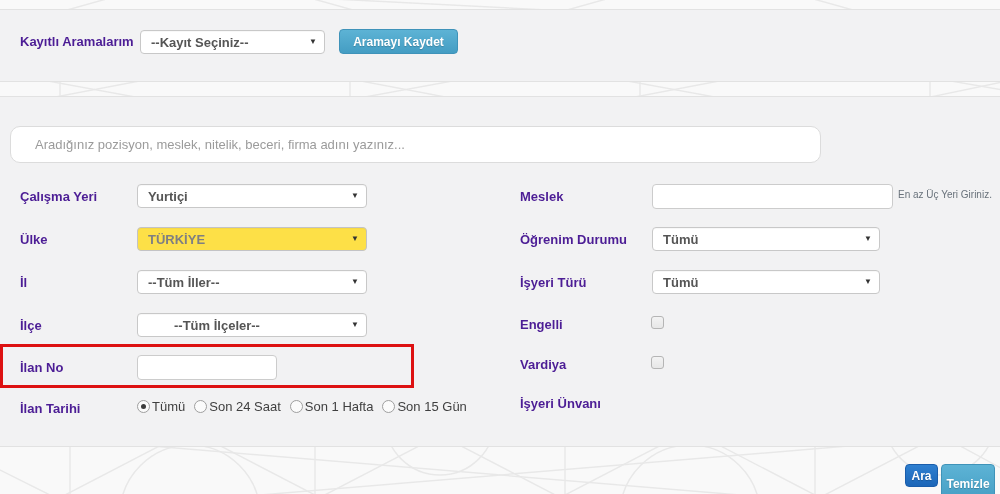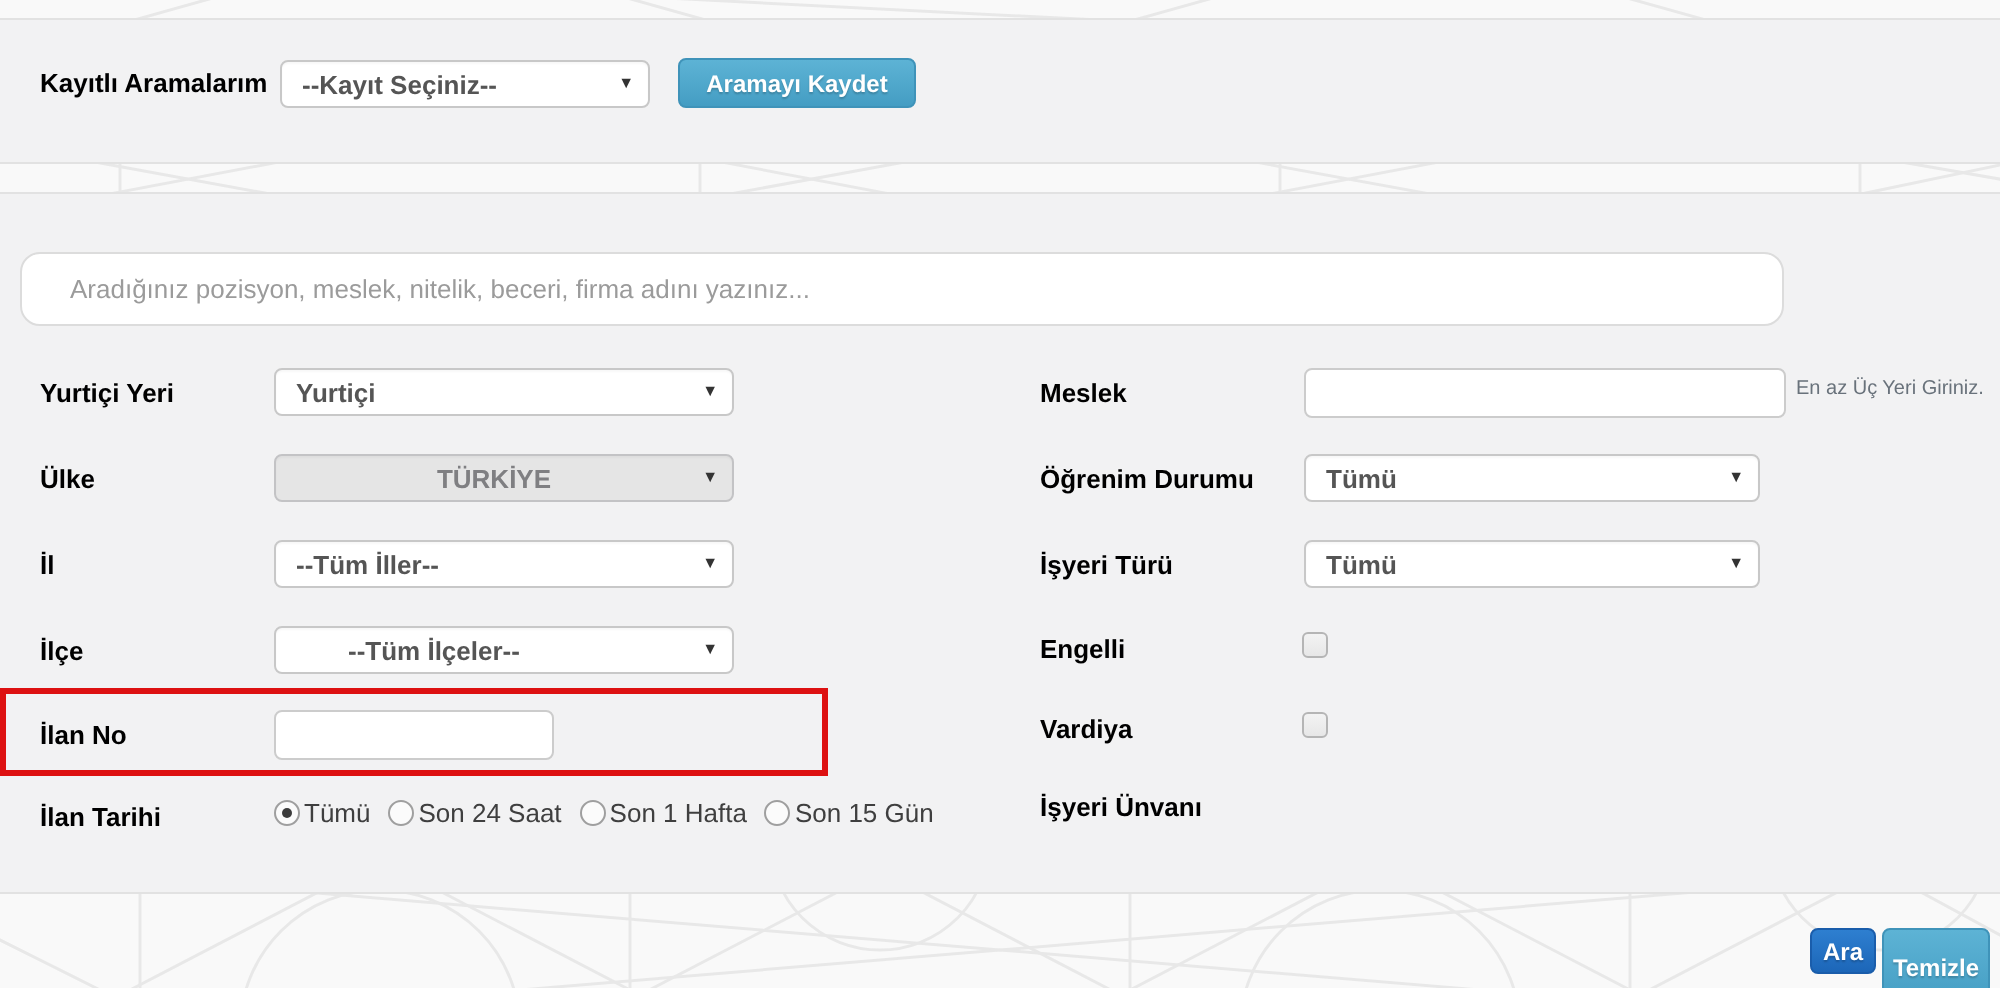--- a/index.html
+++ b/index.html
@@ -6,30 +6,30 @@
   .page{
     position:relative;width:1000px;height:494px;overflow:hidden;
     font-family:"Liberation Sans","DejaVu Sans",sans-serif;
     color:#4a4a4a;background:#f9f9f9;
   }
   .bg-pattern{position:absolute;left:0;top:0;z-index:0;}
   .panel{position:absolute;left:0;right:0;background:#f2f2f3;
     border-top:1px solid #e2e2e2;border-bottom:1px solid #e2e2e2;z-index:1;}
   .panel-top{top:9px;height:71px;}
   .panel-main{top:96px;height:349px;}
-  .lbl{position:absolute;z-index:2;font-size:13px;font-weight:bold;color:#000000;white-space:nowrap;}
+  .lbl{position:absolute;z-index:2;font-size:13px;font-weight:bold;color:#4c1d95;white-space:nowrap;}
   .select{
     position:absolute;z-index:2;height:24px;background:#fff;border:1px solid #c8c8c8;
     border-radius:4px;display:flex;align-items:center;box-sizing:border-box;
     padding:0 20px 0 10px;cursor:pointer;box-shadow:inset 0 1px 1px rgba(0,0,0,.03);
   }
   .select .sv{font-size:13px;color:#555;white-space:nowrap;overflow:hidden;font-weight:bold;}
   .select .caret{position:absolute;right:7px;top:50%;transform:translateY(-50%);
     font-size:8px;color:#333;line-height:1;}
-  .select.disabled{background:#e5e5e5;border-color:#c3c3c5;justify-content:center;}
+  .select.disabled{background:#fde047;border-color:#c3c3c5;}
   .select.disabled .sv{color:#7f7f82;}
   .tinput{
     position:absolute;z-index:2;height:25px;background:#fff;border:1px solid #cccccc;
     border-radius:4px;box-sizing:border-box;padding:0 8px;font-size:13px;color:#808080;
     font-family:"Liberation Sans","DejaVu Sans",sans-serif;outline:none;
   }
   .search{
     position:absolute;z-index:2;height:37px;background:#fff;border:1px solid #dcdcdc;
     border-radius:10px;box-sizing:border-box;padding:0 14px;font-size:13px;color:#555;
     font-family:"Liberation Sans","DejaVu Sans",sans-serif;outline:none;
@@ -83,23 +83,23 @@
   <div class="panel panel-top"></div>
   <div class="panel panel-main"></div>
 
   <div class="lbl" style="left:20px;top:34px;">Kayıtlı Aramalarım</div>
   <div class="select" style="left:140px;top:30px;width:185px;">
     <span class="sv">--Kayıt Seçiniz--</span>
     <span class="caret">▼</span>
   </div>
   <div class="btn teal" style="left:339px;top:29px;width:119px;height:25px;">Aramayı Kaydet</div>
 
-  <input class="search" style="left: 10px; top: 126px; width: 882px; padding-left: 24px;" placeholder="Aradığınız pozisyon, meslek, nitelik, beceri, firma adını yazınız...">
+  <input class="search" style="left: 10px; top: 126px; width: 811px; padding-left: 24px;" placeholder="Aradığınız pozisyon, meslek, nitelik, beceri, firma adını yazınız...">
 
-  <div class="lbl" style="left:20px;top:189px;">Yurtiçi Yeri</div>
+  <div class="lbl" style="left:20px;top:189px;">Çalışma Yeri</div>
   <div class="select" style="left:137px;top:184px;width:230px;">
     <span class="sv">Yurtiçi</span>
     <span class="caret">▼</span>
   </div>
 
   <div class="lbl" style="left:20px;top:232px;">Ülke</div>
   <div class="select disabled" style="left:137px;top:227px;width:230px;">
     <span class="sv">TÜRKİYE</span>
     <span class="caret">▼</span>
   </div>

